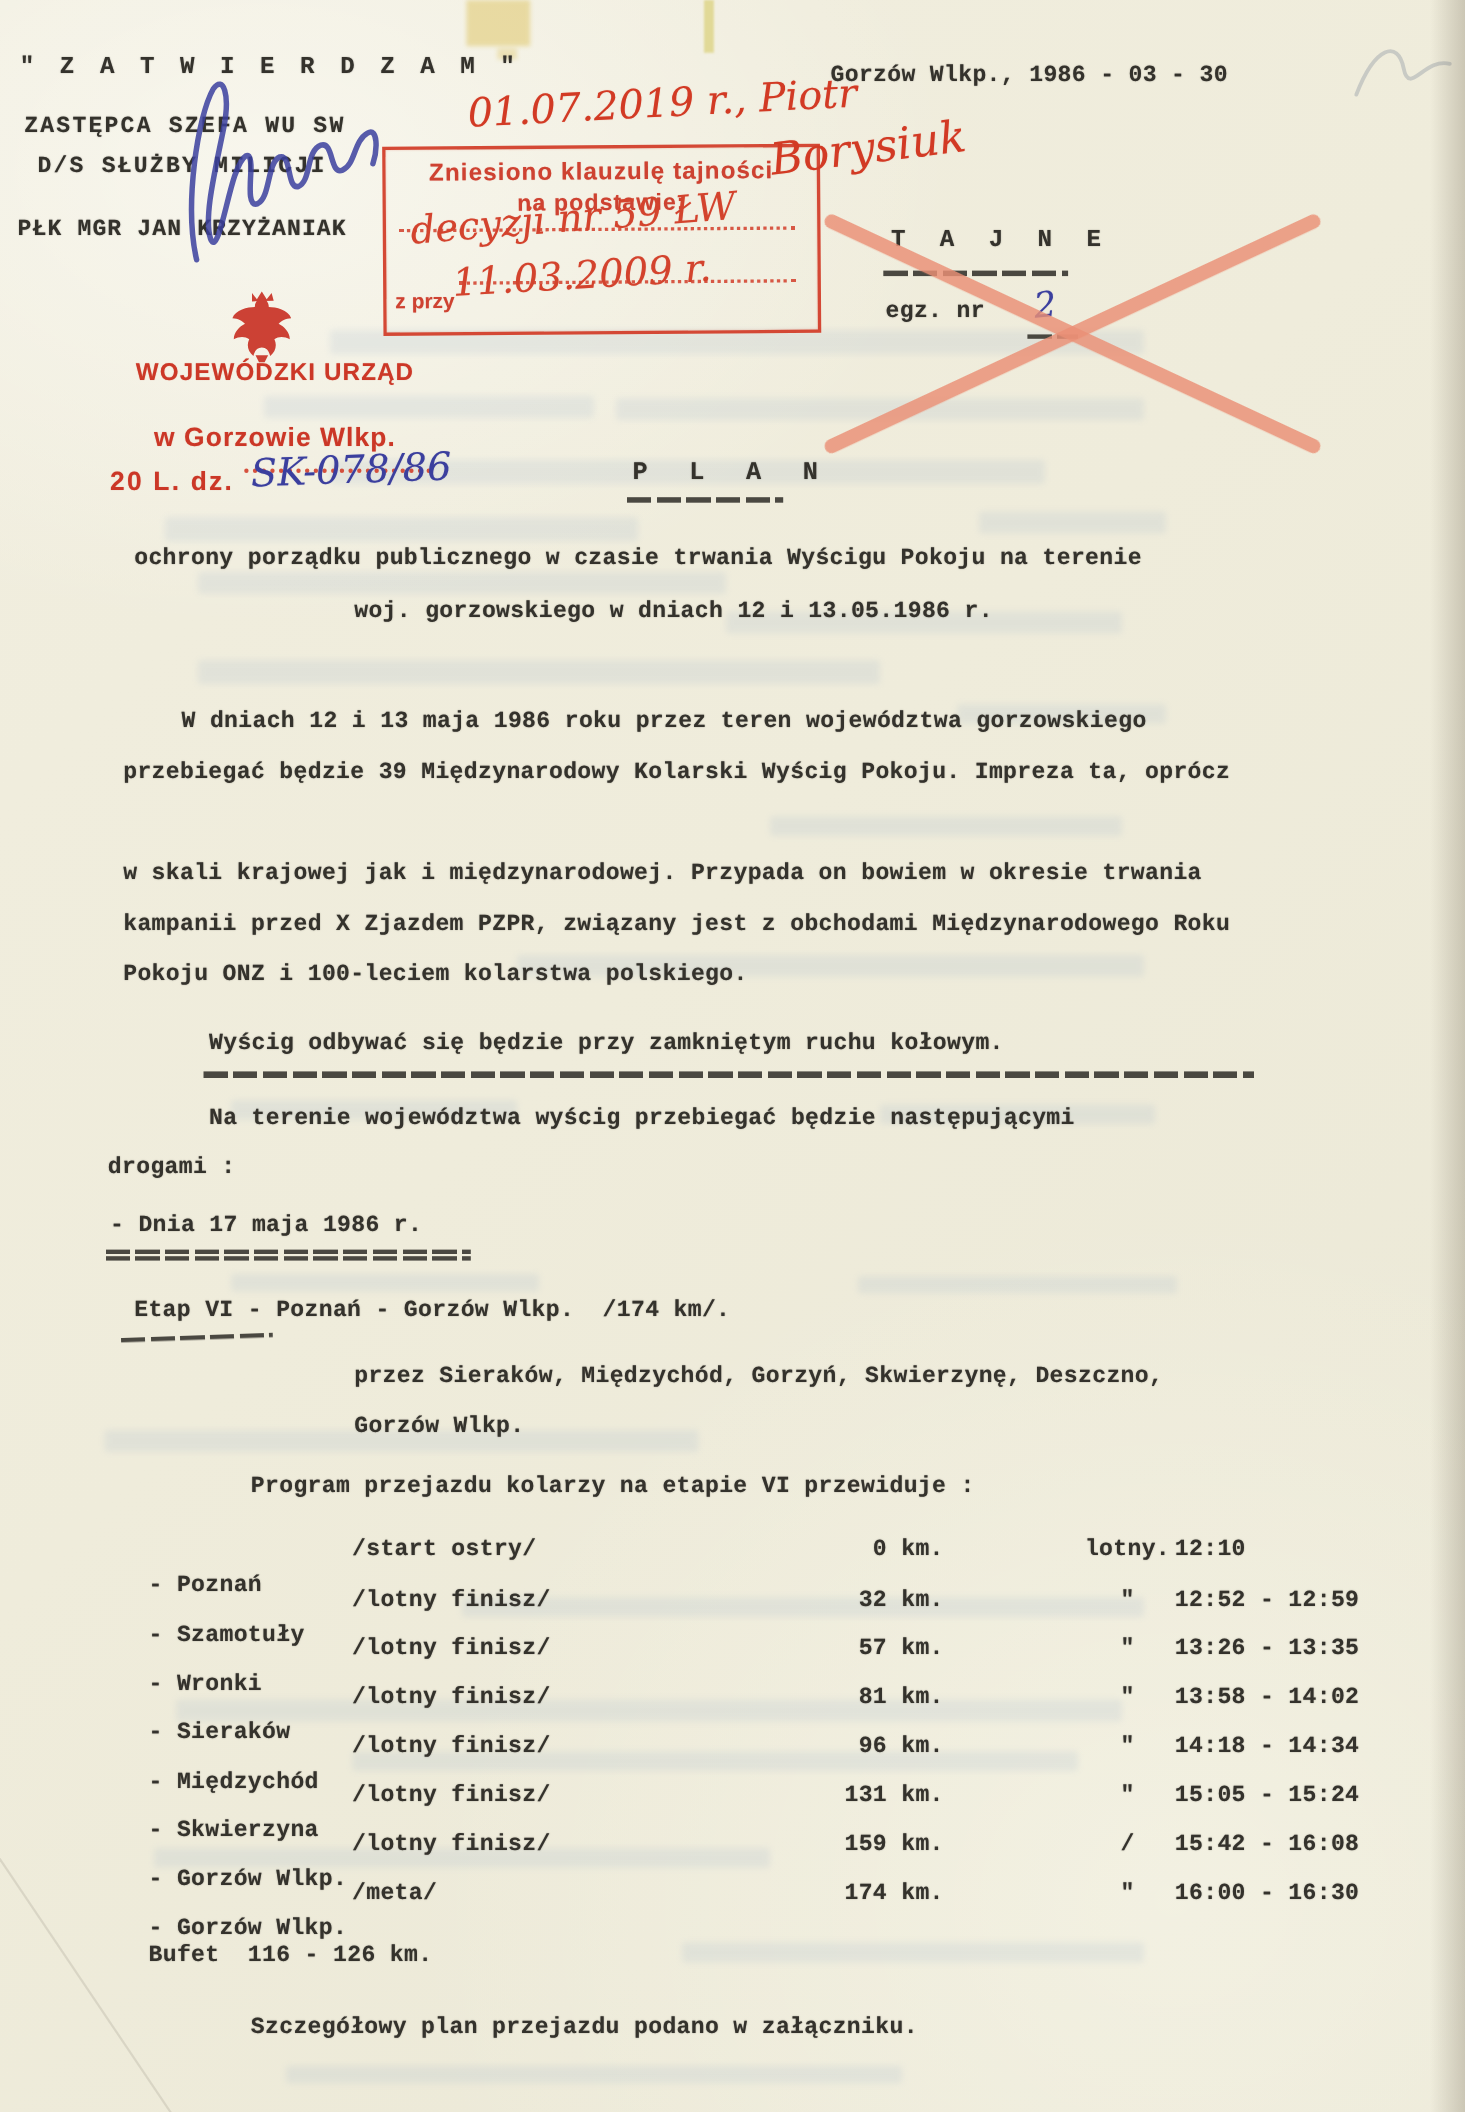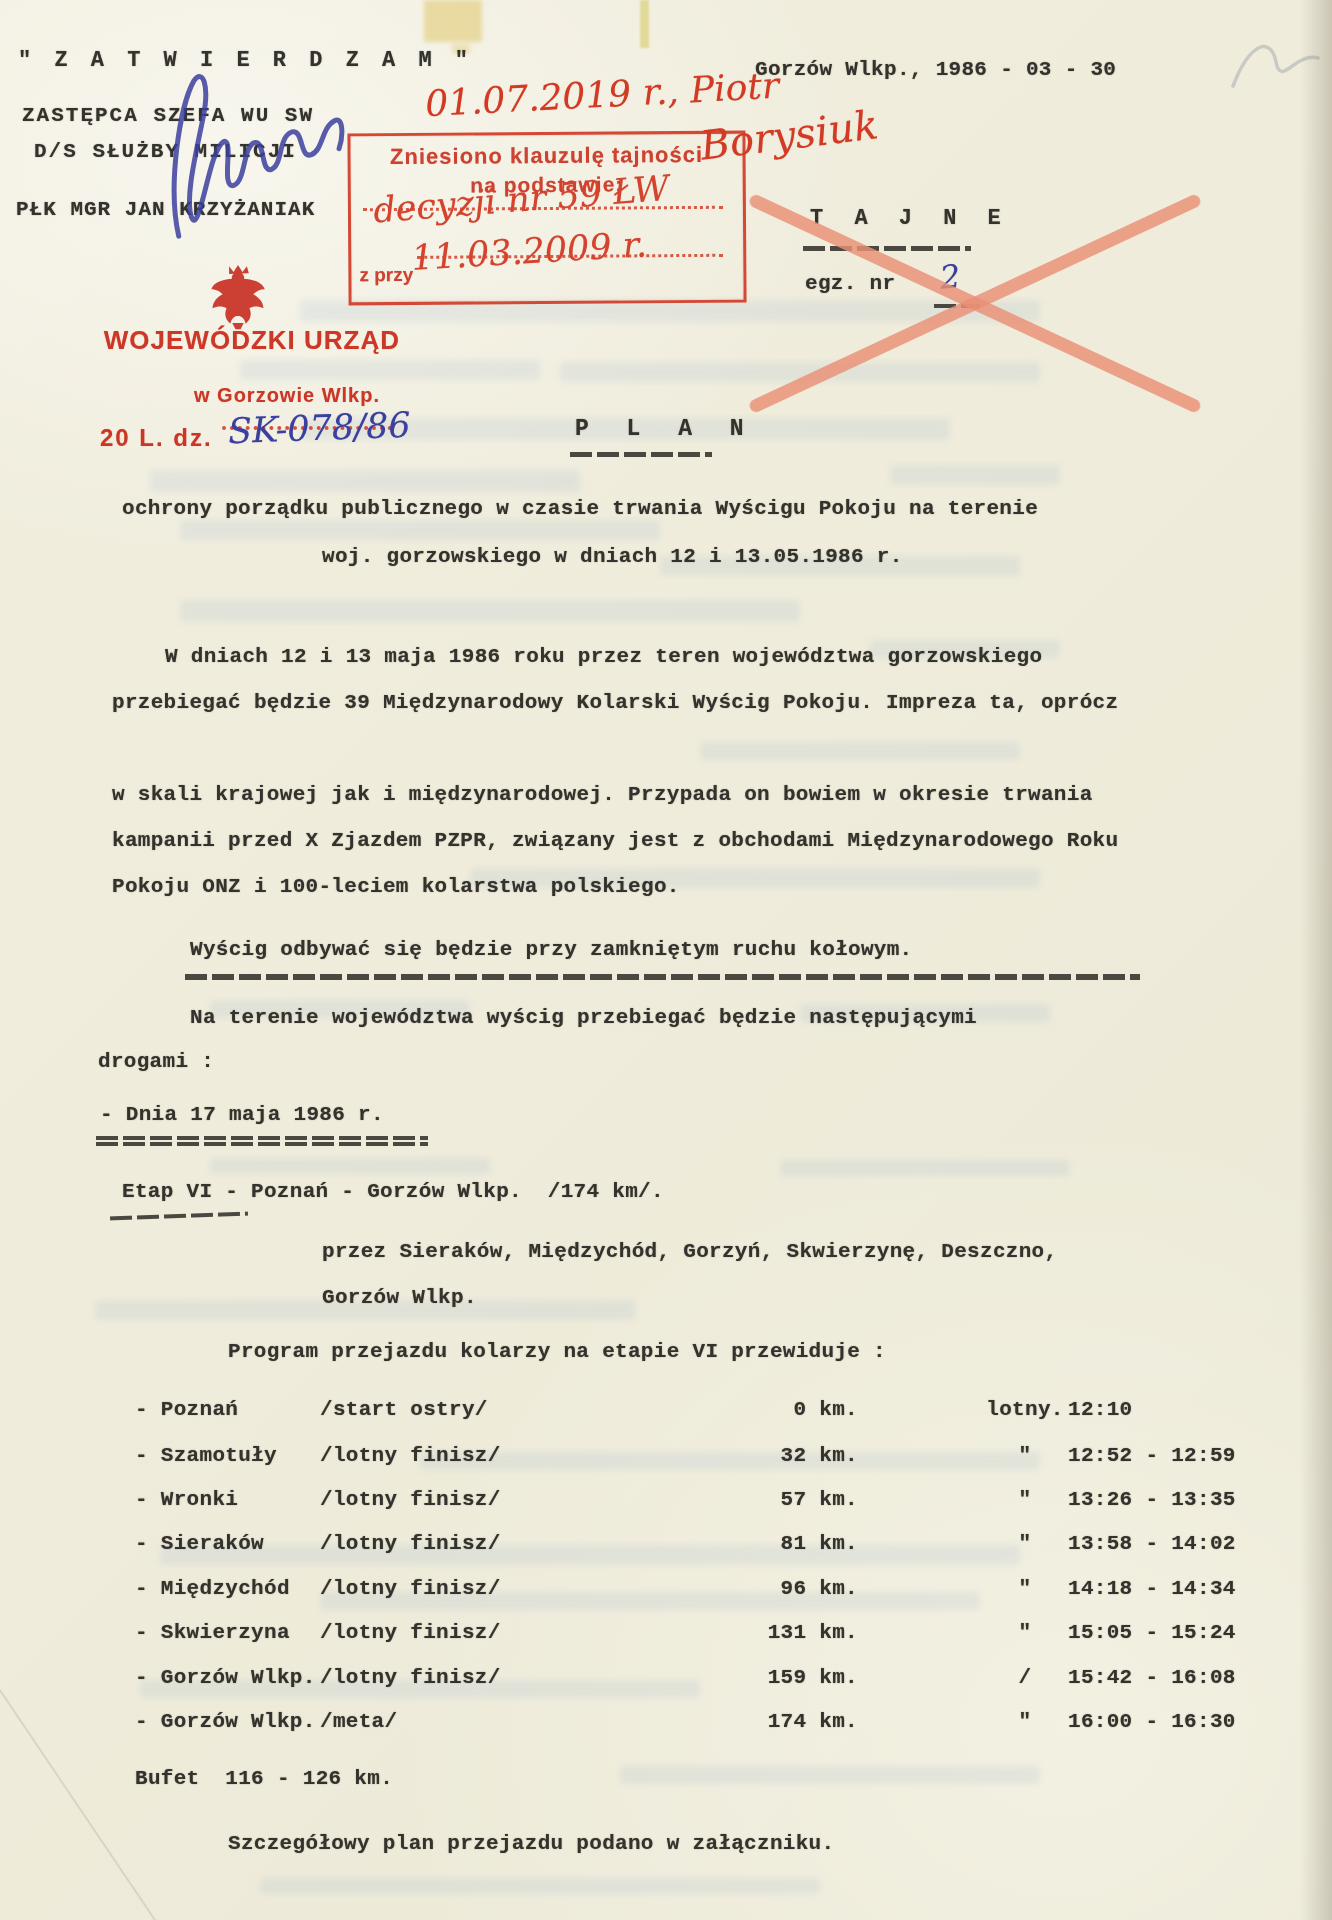--- a/index.html
+++ b/index.html
@@ -44,21 +44,21 @@
     border:3px solid #d3402c;z-index:4;transform:rotate(-.4deg);opacity:.95;
     box-shadow:0 0 2px rgba(211,64,44,.35) inset;
   }
   
   #xmark{position:absolute;left:745px;top:183px;width:460px;height:228px;z-index:6;}
   .xbar{position:absolute;left:-18px;right:-18px;top:50%;height:13px;background:#eb9076;opacity:.82;border-radius:7px;filter:blur(.4px);}
   
   .bleed{position:absolute;background:#8ca6c4;opacity:.14;filter:blur(3px);border-radius:3px;z-index:1;}
   .artifact{position:absolute;z-index:2;}
   .row{position:absolute;left:0;width:100%;height:42px;}
-  .c-place{left:135px;}
+  .c-place{left:135px;margin-top:32px;}
   .c-chk{left:320px;}
   .c-km{left:660px;width:198px;text-align:right;}
   .c-pref{left:985px;width:80px;text-align:center;}
   .c-time{left:1068px;}
 </style>
 </head>
 <body>
 
 <div id="page">
 
@@ -131,22 +131,22 @@
   </div>
 
   <svg class="abs" style="left:203px;top:260px;z-index:4" width="70" height="70" viewBox="0 0 100 110">
     <g fill="#c7281c" opacity=".88">
       <path d="M36,10 l7,9 l7,-11 l7,11 l7,-9 l3,11 l-31,1 z"></path>
       <path d="M50,18 C44,18 40,24 40,30 C30,30 12,34 8,46 C16,46 22,50 26,54 C18,58 10,66 10,76 C18,72 26,72 32,76 C28,84 30,94 38,100 C40,92 44,88 50,88 C56,88 60,92 62,100 C70,94 72,84 68,76 C74,72 82,72 90,76 C90,66 82,58 74,54 C78,50 84,46 92,46 C88,34 70,30 60,30 C60,24 56,18 50,18 Z"></path>
       <path d="M41,99 h18 l-5,10 h-8 z"></path>
     </g>
   </svg>
 
-  <div class="rst" style="left:100px;top:325px;width:300px;text-align:right;font-size:26px">WOJEWÓDZKI URZĄD</div>
-  <div class="rst" style="left:120px;top:384px;width:260px;text-align:right;font-size:20px;font-weight:700">w Gorzowie Wlkp.</div>
+  <div class="rst" style="left:100px;top:325px;width:300px;text-align:center;font-size:22px">WOJEWÓDZKI URZĄD</div>
+  <div class="rst" style="left:120px;top:384px;width:260px;text-align:center;font-size:24px;font-weight:700">w Gorzowie Wlkp.</div>
 
   <div class="rst" style="left:100px;top:424px;font-size:24px;letter-spacing:2px">20 L. dz.</div>
   <div class="red-dotted" style="left:222px;top:426px;width:170px;border-bottom-style:dotted;border-bottom-width:4px"></div>
   <div class="hand hand-blue" style="left:228px;top:408px;font-size:35px;transform:rotate(-2deg)">SK-078/86</div>
 
   <div class="tw" style="left:575px;top:416px;font-size:23px;letter-spacing:12px">P L A N</div>
   <div class="dashes" style="left:570px;top:452px;width:142px;height:5px"></div>
   <div class="tw" style="left:122px;top:497px">ochrony porządku publicznego w czasie trwania Wyścigu Pokoju na terenie</div>
   <div class="tw" style="left:322px;top:545px">woj. gorzowskiego w dniach 12 i 13.05.1986 r.</div>
 

